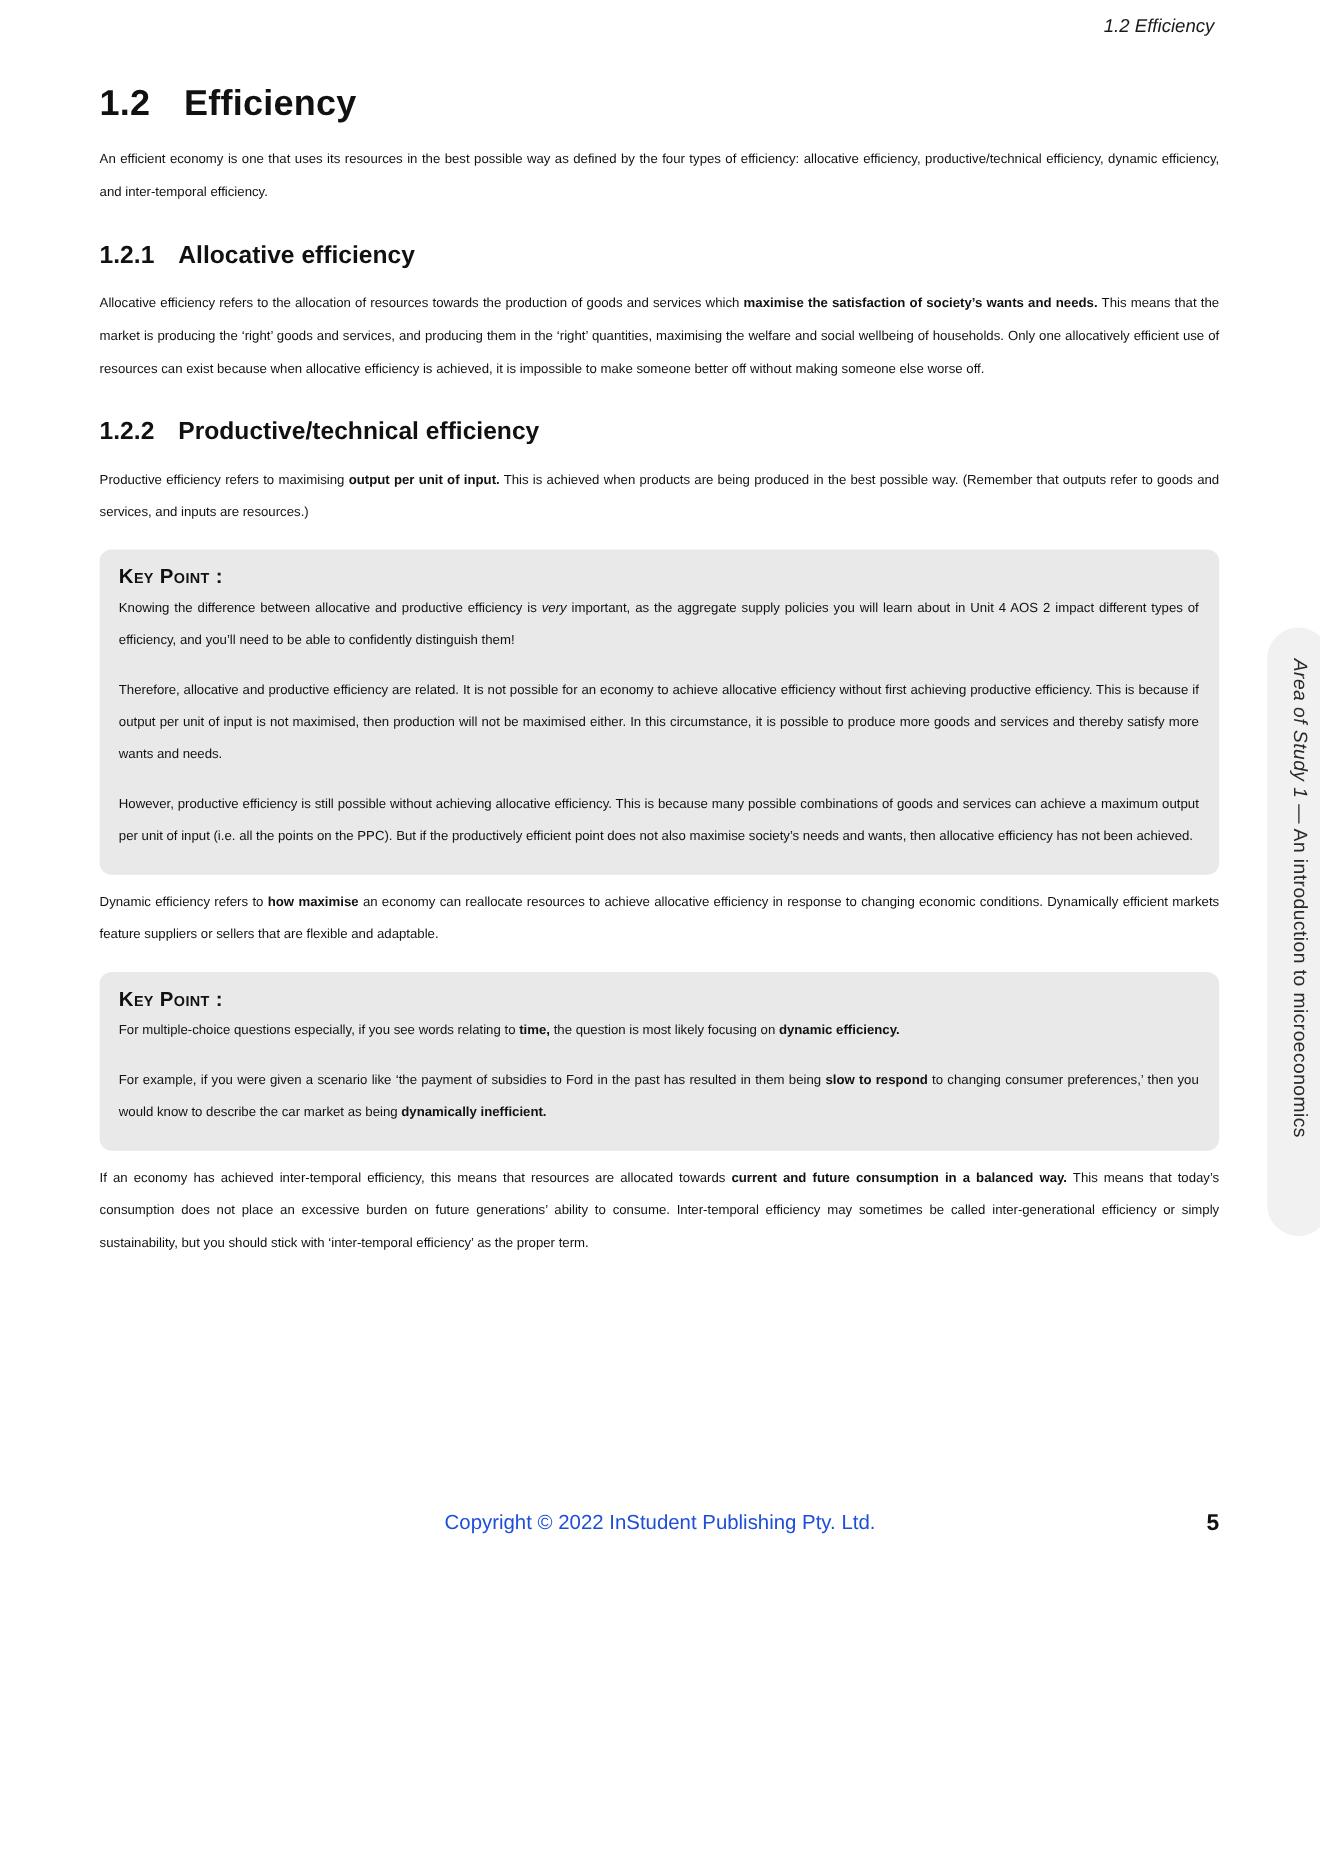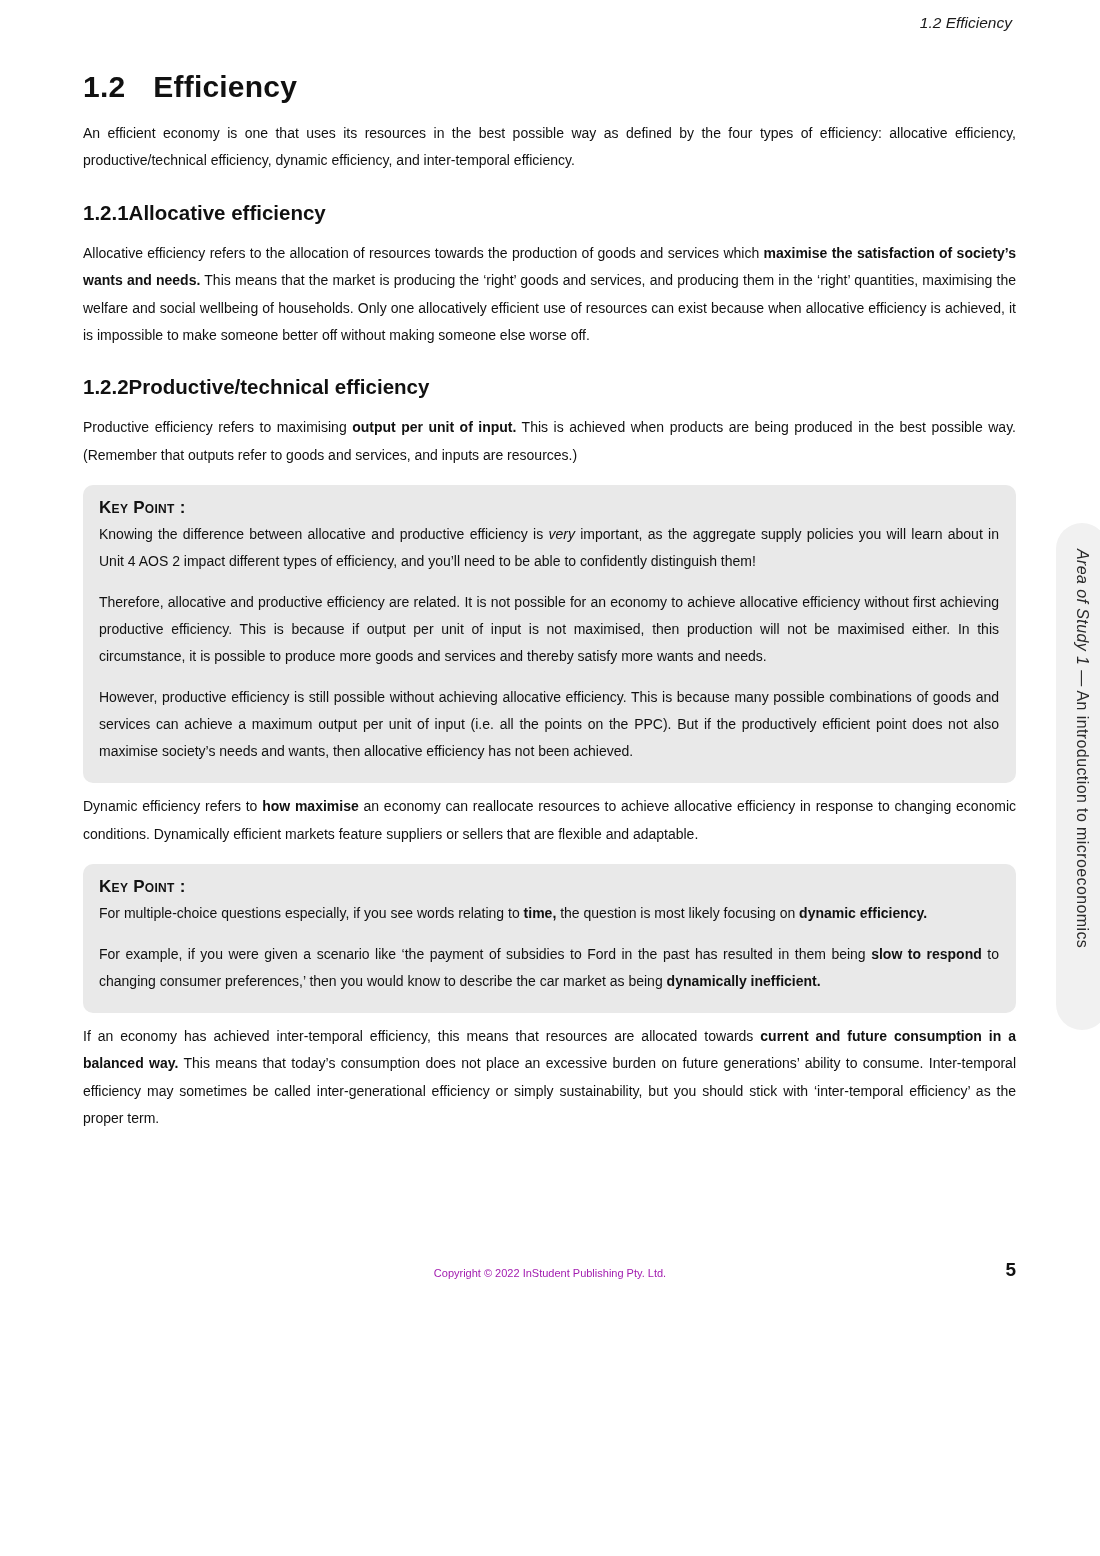--- a/index.html
+++ b/index.html
@@ -35,23 +35,23 @@
     font-weight: 700;
     margin: 0 0 16px 0;
     letter-spacing: 0.2px;
   }
   h1.doc-title .sec-num { margin-right: 28px; }
   h2.sec-heading {
     font-size: 20.5px;
     font-weight: 700;
     margin: 26px 0 15px 0;
   }
-  h2.sec-heading .sec-num { }
+  h2.sec-heading .sec-num { margin-right: 20px; }
   p.body-text {
-    font-size: 14px;
+    font-size: 11px;
     line-height: 27.4px;
     margin: 0 0 10px 0;
     text-align: justify;
   }
   .keypoint {
     background: #e9e9e9;
     border-radius: 10px;
     padding: 10px 17px 16px 16px;
     margin: 16px 0 10px 0;
   }
@@ -86,22 +86,22 @@
     letter-spacing: 0.4px;
     white-space: nowrap;
   }
   .side-tab .tab-italic { font-style: italic; }
   .footer-copyright {
     position: absolute;
     left: 0;
     right: 0;
     bottom: 18px;
     text-align: center;
-    font-size: 11px;
-    color: #a21caf;
+    font-size: 17px;
+    color: #1d4ed8;
   }
   .page-number {
     position: absolute;
     right: 84px;
     bottom: 16px;
     font-size: 19px;
     font-weight: 700;
   }
 </style>
 </head>

